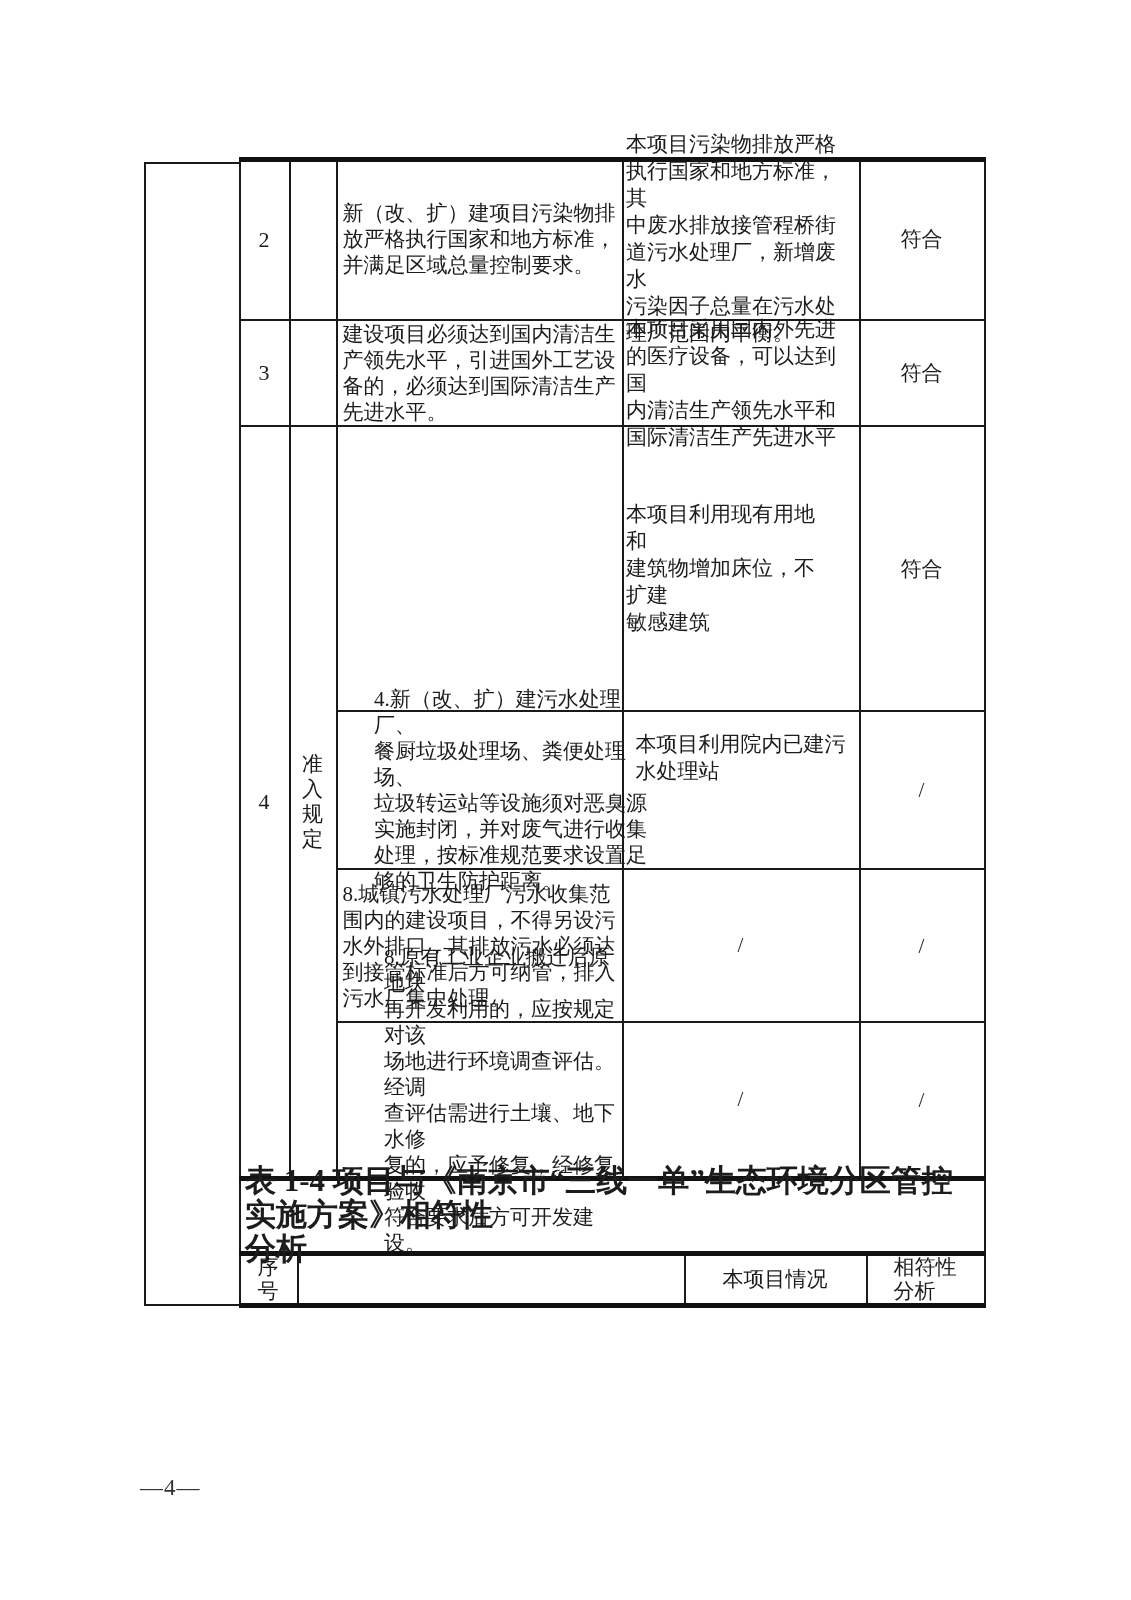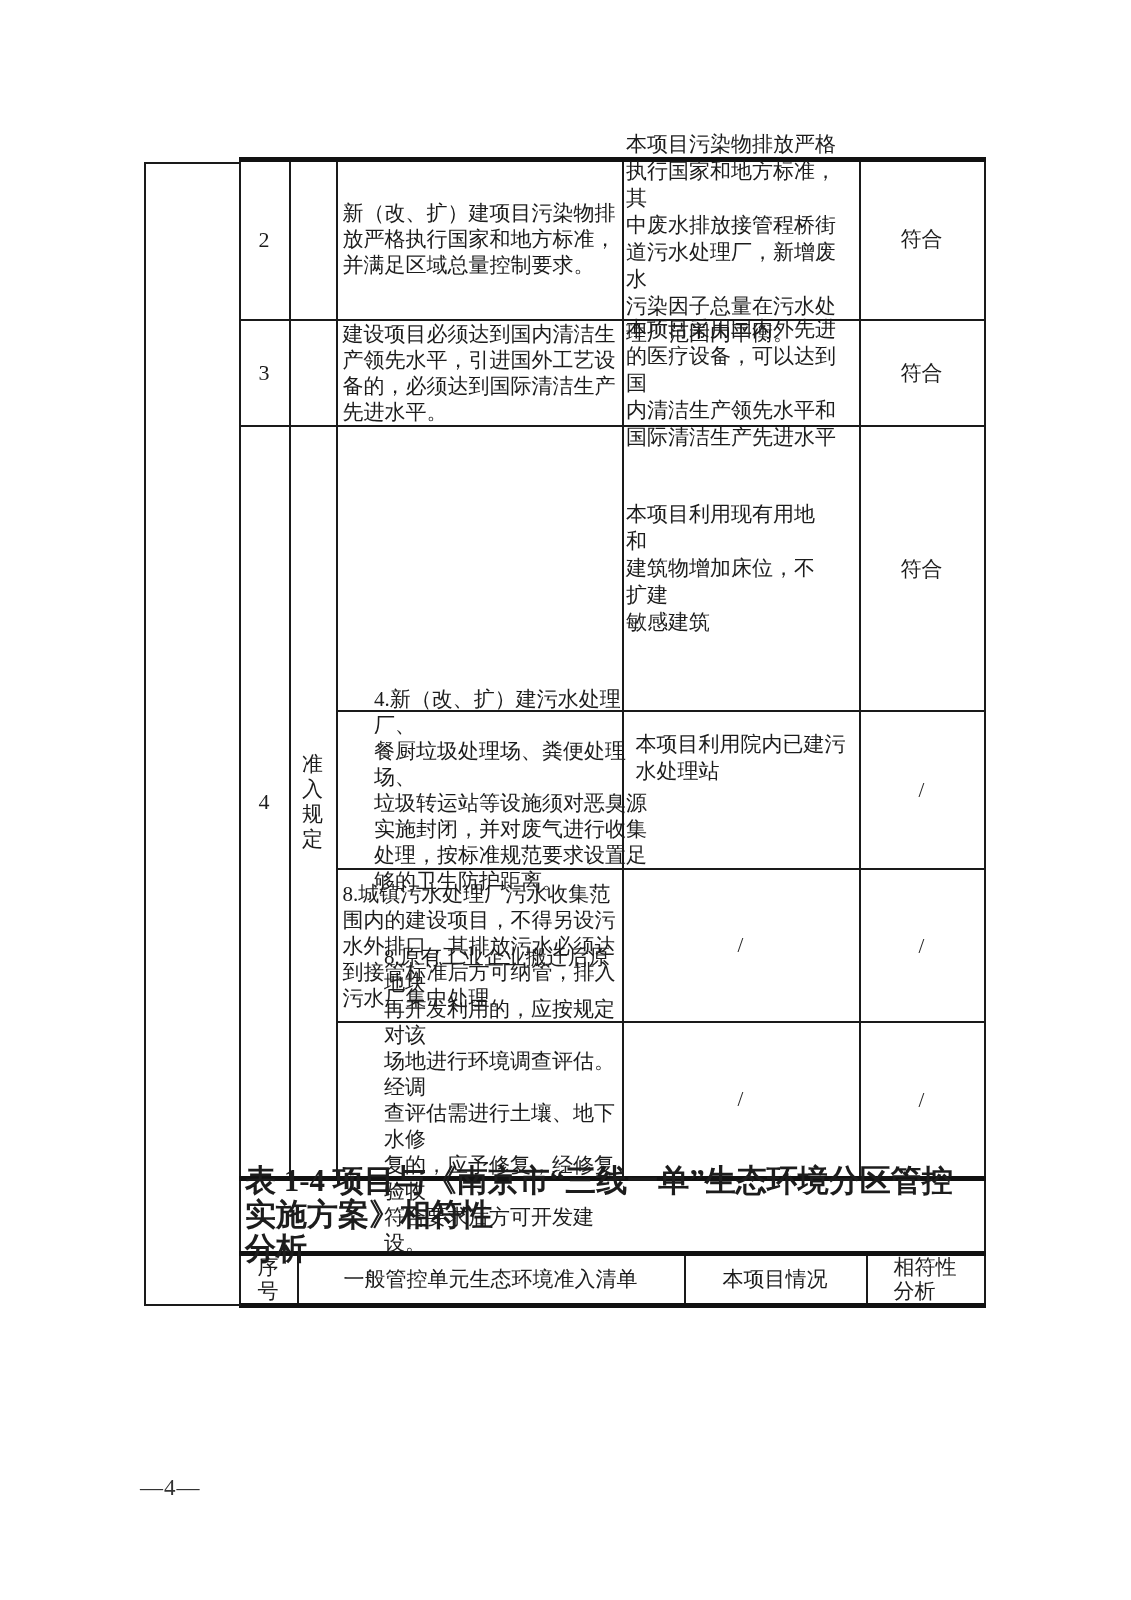--- a/index.html
+++ b/index.html
@@ -125,20 +125,19 @@
 复的，应予修复，经修复验收
 符合要求后方可开发建设。</div>
   <div class="cell proj" style="left:622px;top:1023px;width:237px;height:153px;">/</div>
   <div class="cell" style="left:859px;top:1023px;width:125px;height:153px;">/</div>
 
   <div class="cell heading" style="left:239px;top:1179px;width:747px;height:72px;">表 1-4 项目与《南京市“三线一单”生态环境分区管控实施方案》相符性
 分析</div>
 
   <div class="cell hdr" style="left:239px;top:1253px;width:58px;height:51px;">序
 号</div>
-  <div class="cell hdr" style="left:297px;top:1253px;width:387px;height:51px;">一般管控单元生态环境准入清单</div>
   <div class="cell hdr" style="left:684px;top:1253px;width:182px;height:51px;">本项目情况</div>
   <div class="cell hdr" style="left:866px;top:1253px;width:118px;height:51px;">相符性
 分析</div>
 
   <div class="pagenum">—4—</div>
 
 </div>
 
 </body></html>

